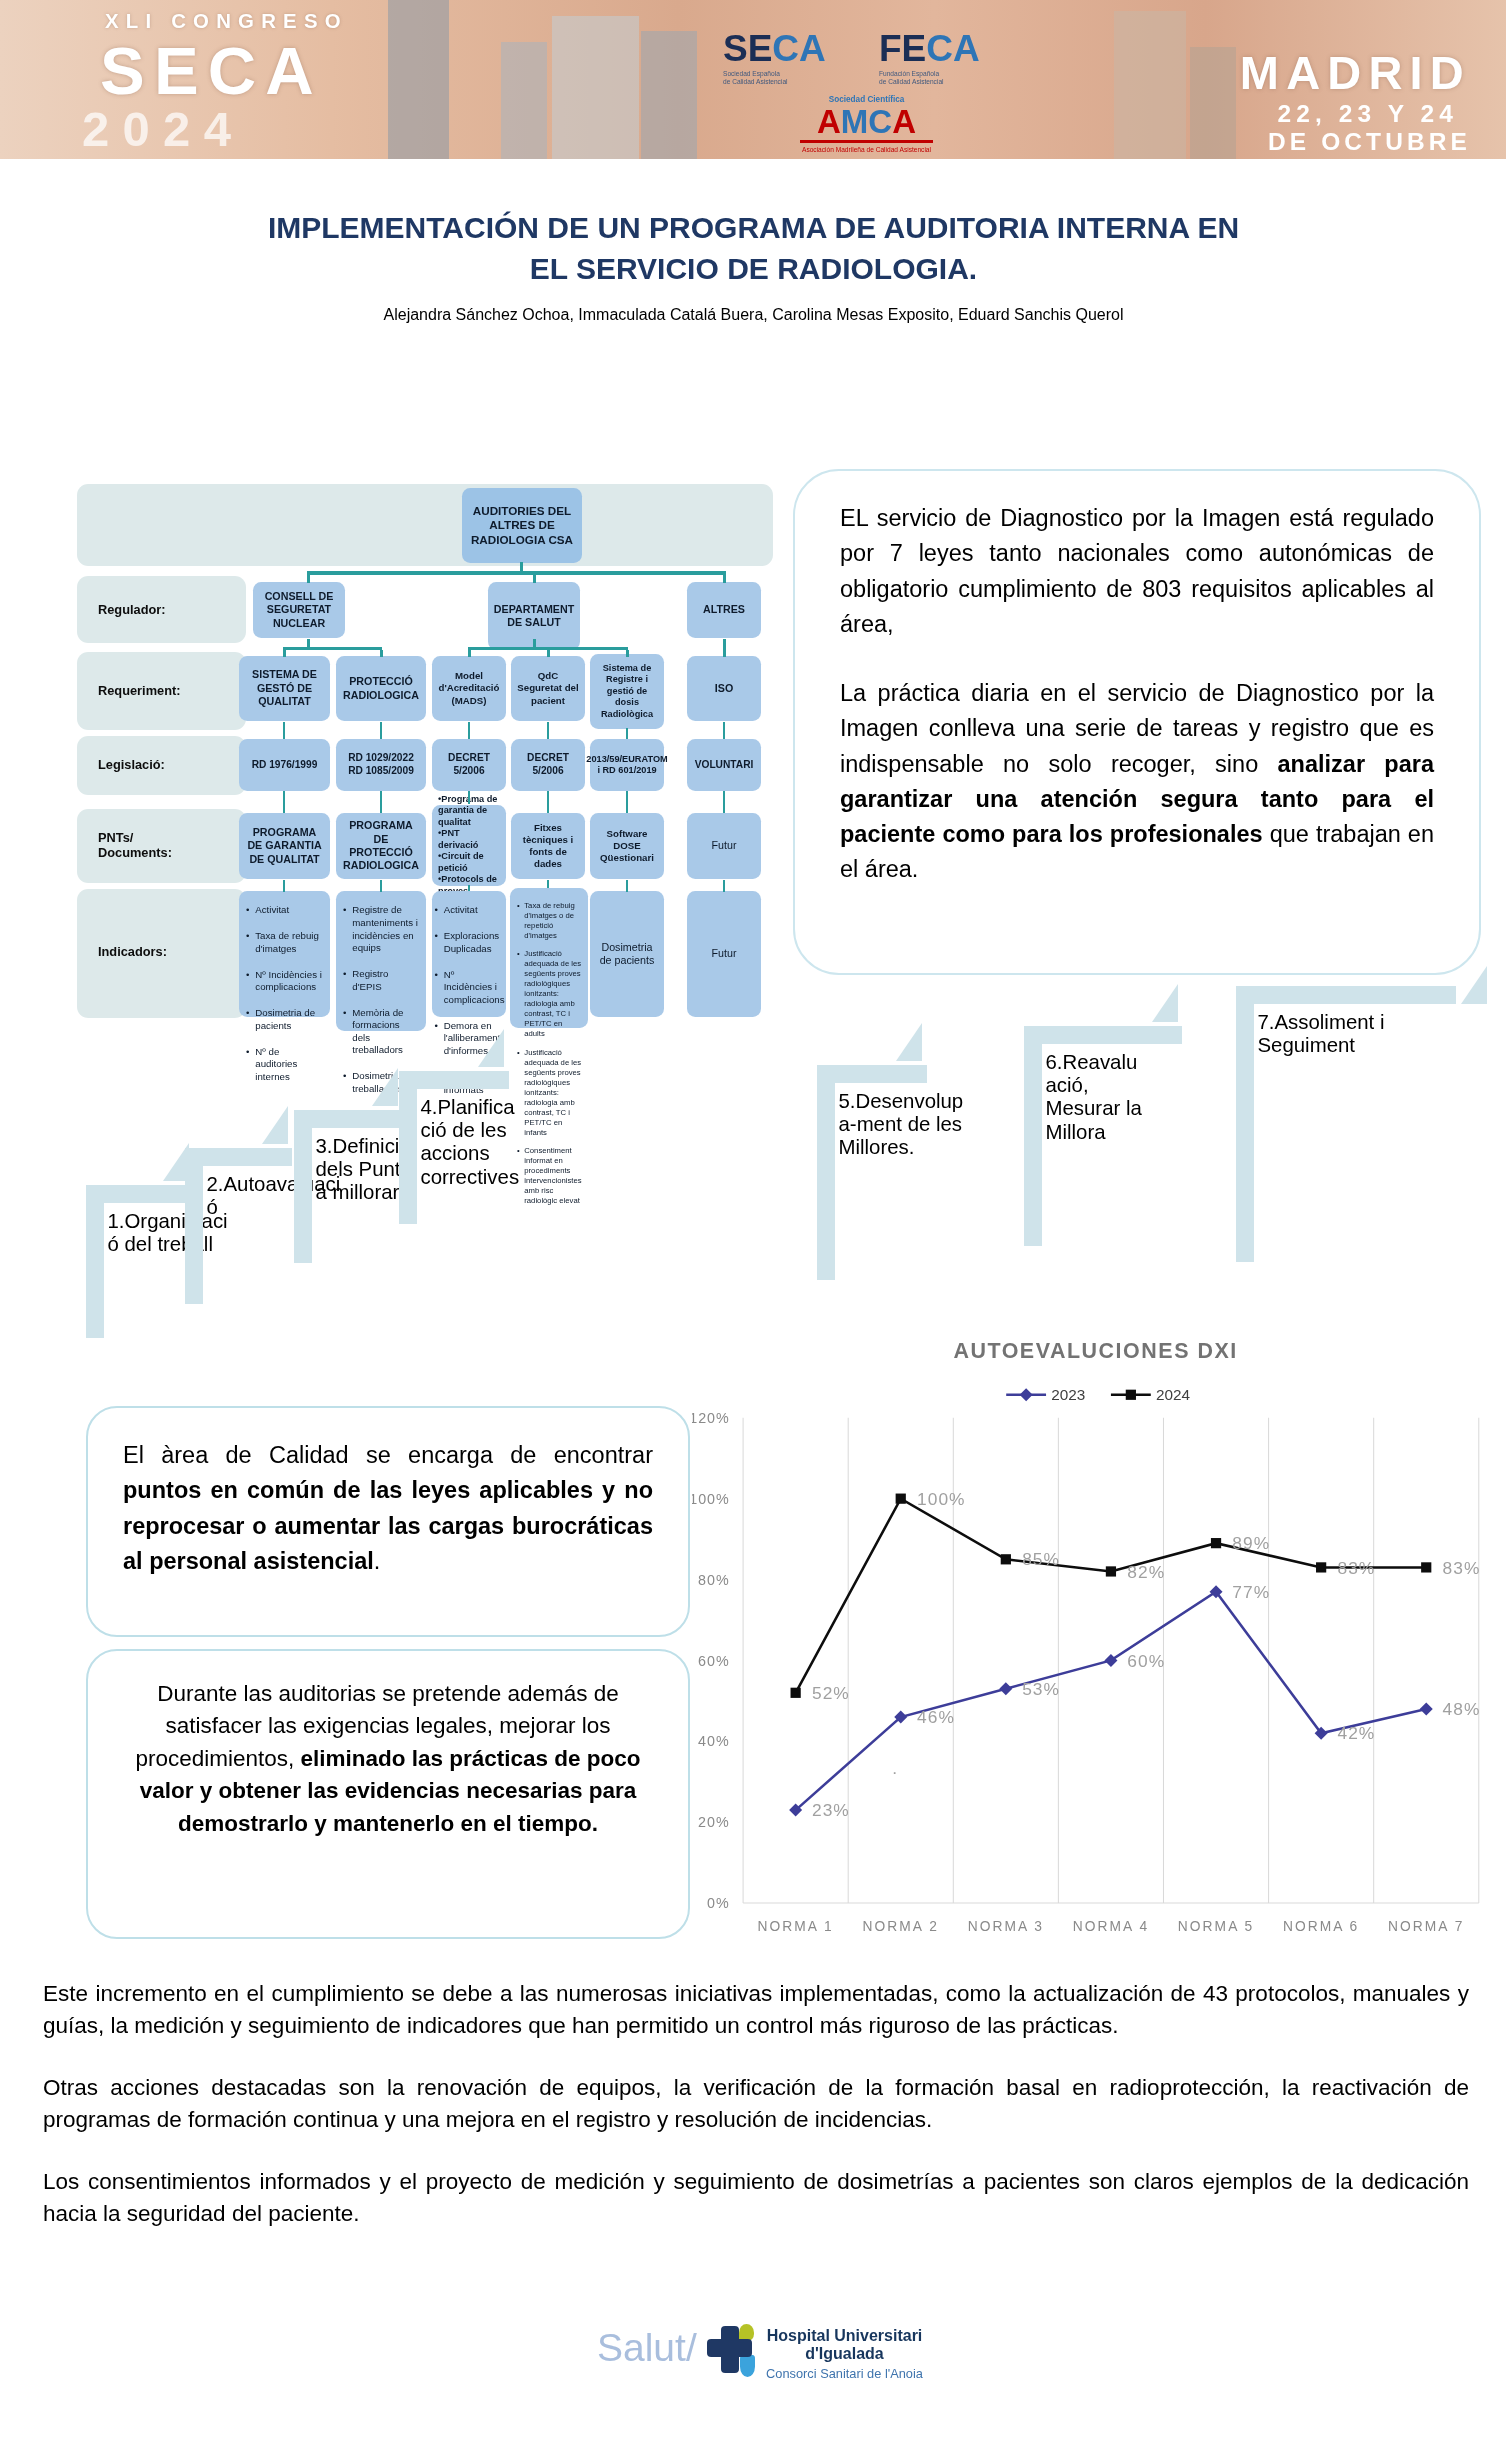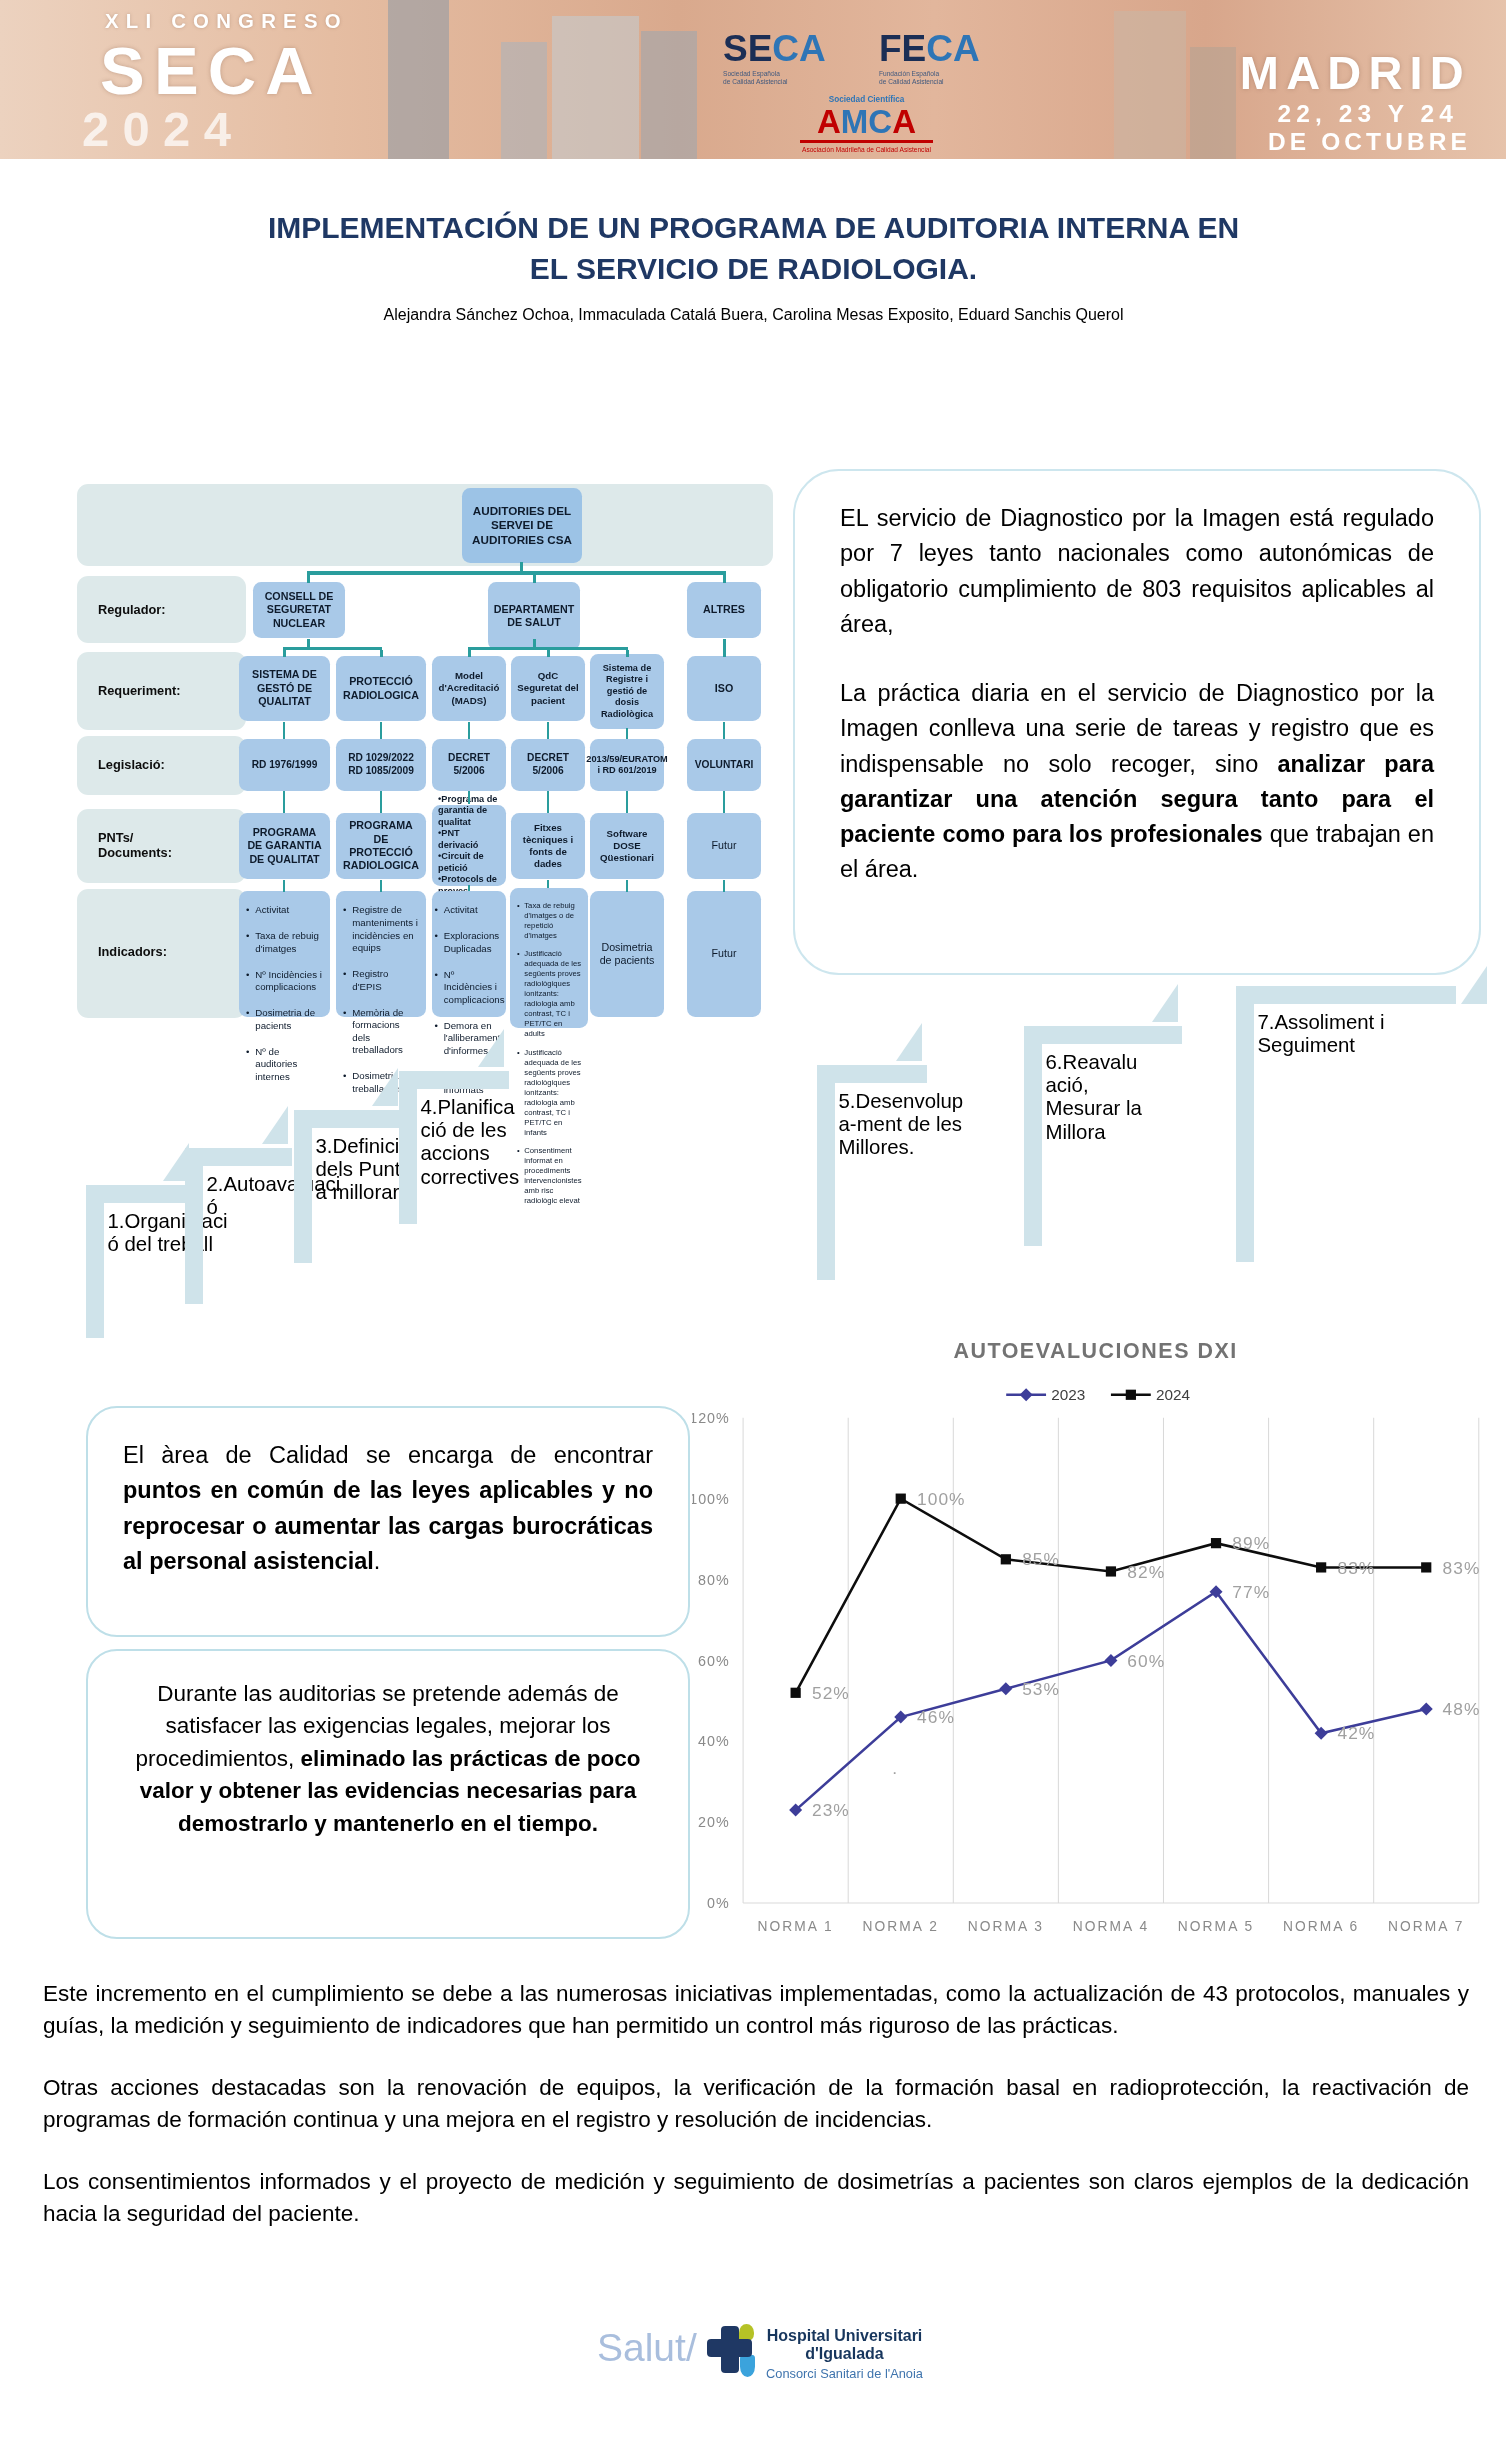--- a/index.html
+++ b/index.html
@@ -146,21 +146,21 @@
     <div class="band" style="left:77px;top:809px;width:169px;height:74px;"></div>
     <div class="band" style="left:77px;top:889px;width:169px;height:129px;"></div>
 
     <div class="rowlabel" style="left: 98px; top: 602px; white-space: pre-line;">Regulador:</div>
     <div class="rowlabel" style="left: 98px; top: 683px; white-space: pre-line;">Requeriment:</div>
     <div class="rowlabel" style="left: 98px; top: 757px; white-space: pre-line;">Legislació:</div>
     <div class="rowlabel" style="left: 98px; top: 830px; white-space: pre-line;">PNTs/
 Documents:</div>
     <div class="rowlabel" style="left: 98px; top: 944px; white-space: pre-line;">Indicadors:</div>
 
-    <div class="node node-root" style="left: 462px; top: 488px; width: 120px; height: 75px; white-space: pre-line;">AUDITORIES DEL SERVEI DE AUDITORIES CSA</div>
+    <div class="node node-root" style="left: 462px; top: 488px; width: 120px; height: 75px; white-space: pre-line;">AUDITORIES DEL ALTRES DE RADIOLOGIA CSA</div>
 
     <div class="node" style="left: 253px; top: 582px; width: 92px; height: 56px; white-space: pre-line;">CONSELL DE SEGURETAT NUCLEAR</div>
     <div class="node" style="left: 488px; top: 582px; width: 92px; height: 68px; white-space: pre-line;">DEPARTAMENT DE SALUT</div>
     <div class="node" style="left: 687px; top: 582px; width: 74px; height: 56px; white-space: pre-line;">ALTRES</div>
 
     <div class="node" style="left: 239px; top: 656px; width: 91px; height: 65px; white-space: pre-line;">SISTEMA DE GESTÓ DE QUALITAT</div>
     <div class="node" style="left: 336px; top: 656px; width: 90px; height: 65px; white-space: pre-line;">PROTECCIÓ RADIOLOGICA</div>
     <div class="node" style="left: 432px; top: 656px; width: 74px; height: 65px; font-size: 9.7px; white-space: pre-line;">Model d'Acreditació (MADS)</div>
     <div class="node" style="left: 511px; top: 656px; width: 74px; height: 65px; font-size: 9.7px; white-space: pre-line;">QdC Seguretat del pacient</div>
     <div class="node" style="left: 590px; top: 654px; width: 74px; height: 75px; font-size: 9.2px; white-space: pre-line;">Sistema de Registre i gestió de dosis Radiològica</div>
@@ -180,21 +180,21 @@
 •PNT derivació
 •Circuit de petició
 •Protocols de proves</div>
     <div class="node" style="left: 511px; top: 813px; width: 74px; height: 66px; font-size: 9.7px; white-space: pre-line;">Fitxes tècniques i fonts de dades</div>
     <div class="node" style="left: 590px; top: 813px; width: 74px; height: 66px; font-size: 9.7px; white-space: pre-line;">Software DOSE Qüestionari</div>
     <div class="node" style="left: 687px; top: 813px; width: 74px; height: 66px; font-weight: normal; white-space: pre-line;">Futur</div>
 
     <div class="node node-ind" style="left:239px;top:891px;width:91px;height:126px;">
       <ul class="ind-list"><li>Activitat</li><li>Taxa de rebuig d'imatges</li><li>Nº Incidències i complicacions</li><li>Dosimetria de pacients</li><li>Nº de auditories internes</li></ul>
     </div>
-    <div class="node node-ind" style="left:336px;top:891px;width:90px;height:126px;">
+    <div class="node node-ind" style="left:336px;top:891px;width:90px;height:140px;">
       <ul class="ind-list"><li>Registre de manteniments i incidències en equips</li><li>Registro  d'EPIS</li><li>Memòria de formacions dels treballadors</li><li>Dosimetria dels treballadors</li></ul>
     </div>
     <div class="node node-ind" style="left:432px;top:891px;width:74px;height:126px;">
       <ul class="ind-list"><li>Activitat</li><li>Exploracions Duplicadas</li><li>Nº Incidències i complicacions</li><li>Demora en l'alliberament d'informes</li><li>Estudis no informats</li></ul>
     </div>
     <div class="node node-ind" style="left:510px;top:888px;width:78px;height:140px;">
       <ul class="ind-list ind-small"><li>Taxa de rebuig d'imatges o de repetició d'imatges</li><li>Justificació adequada de les següents proves radiològiques ionitzants: radiologia amb contrast, TC i PET/TC en adults</li><li>Justificació adequada de les següents proves radiològiques ionitzants: radiologia amb contrast, TC i PET/TC en infants</li><li>Consentiment informat en procediments intervencionistes amb risc radiològic elevat</li></ul>
     </div>
     <div class="node" style="left: 590px; top: 891px; width: 74px; height: 126px; font-weight: normal; white-space: pre-line;">Dosimetria de pacients</div>
     <div class="node" style="left: 687px; top: 891px; width: 74px; height: 126px; font-weight: normal; white-space: pre-line;">Futur</div>

